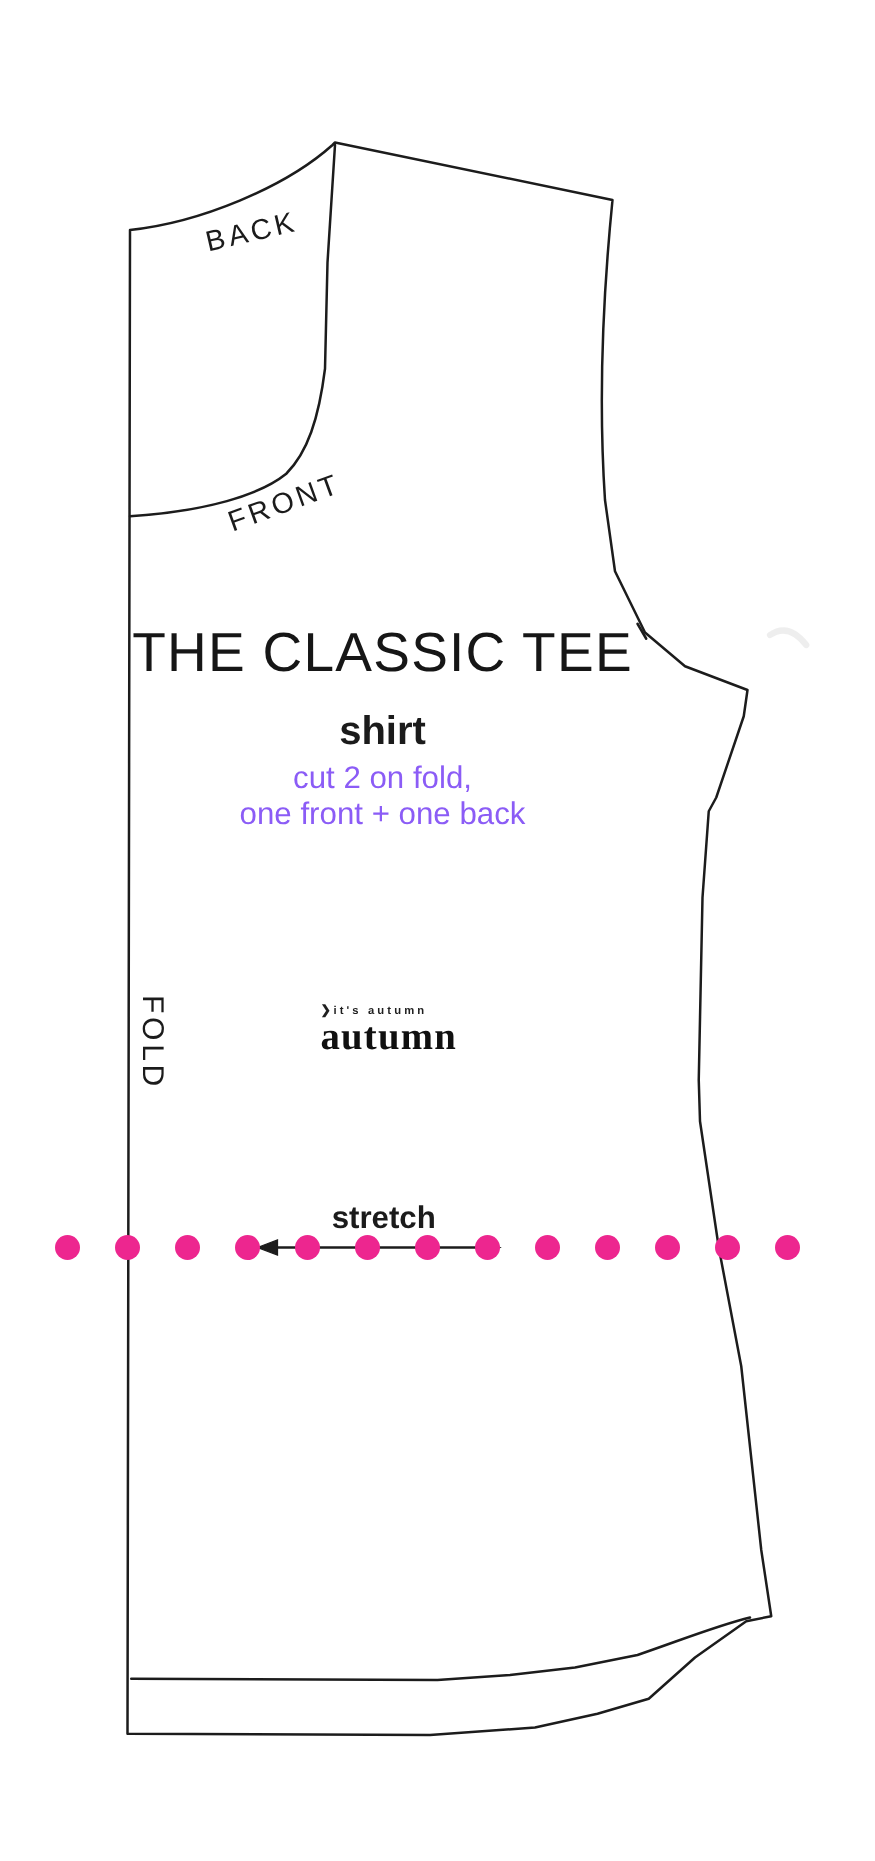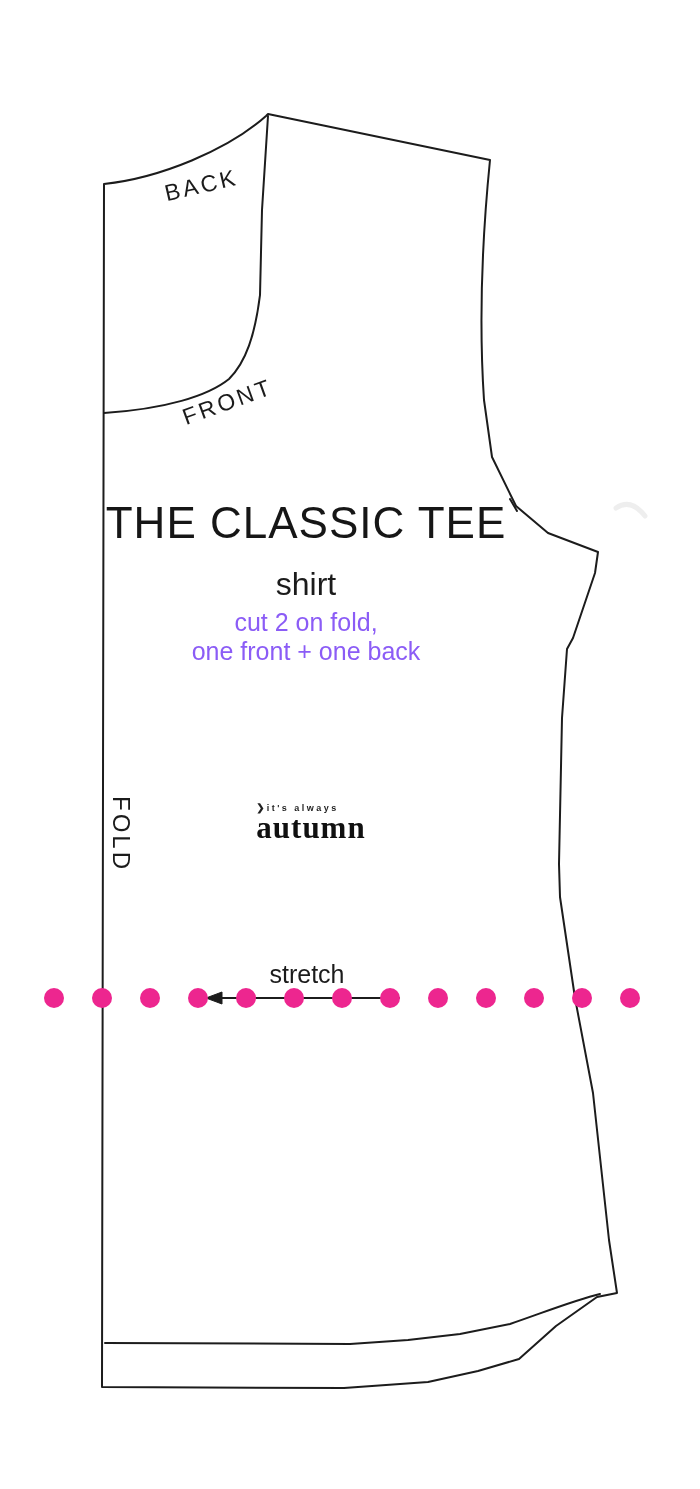--- a/index.html
+++ b/index.html
@@ -33,21 +33,21 @@
   .pattern-title {
     top: 498px;
     font-size: 44px;
     font-weight: 300;
     letter-spacing: 1px;
     color: #161616;
   }
   .pattern-subtitle {
     top: 566px;
     font-size: 32px;
-    font-weight: 400;
+    font-weight: 700;
     color: #1b1b1b;
   }
   .cut-line {
     font-size: 25px;
     font-weight: 400;
     color: #8b5cf6;
   }
   .cut-line-1 { top: 608px; }
   .cut-line-2 { top: 637px; }
 
@@ -58,21 +58,21 @@
     font-weight: 400;
     letter-spacing: 3px;
     color: #1b1b1b;
   }
 
   .stretch-label {
     top: 960px;
     left: 307px;
     transform: translateX(-50%);
     font-size: 25px;
-    font-weight: 400;
+    font-weight: 700;
     color: #1b1b1b;
   }
 
   .brand { left: 311px; top: 803px; transform: translateX(-50%); text-align: left; }
   .brand-tagline {
     font-size: 9px;
     font-weight: 700;
     letter-spacing: 2.5px;
     color: #1f1f1f;
     line-height: 10px;
@@ -177,20 +177,20 @@
   <div class="abs centered pattern-subtitle">shirt</div>
 
   <div class="abs centered cut-line cut-line-1">cut 2 on fold,</div>
 
   <div class="abs centered cut-line cut-line-2">one front + one back</div>
 
   <div class="abs fold-label">FOLD</div>
 
   <div class="abs brand">
     <div class="brand-tagline">
-      <span class="brand-chevron">❯</span><span>it's always</span>
+      <span class="brand-chevron">❯</span><span>it's autumn</span>
     </div>
     <div class="brand-name">autumn</div>
   </div>
 
   <div class="abs stretch-label">stretch</div>
 
 </div>
 
 </body></html>

